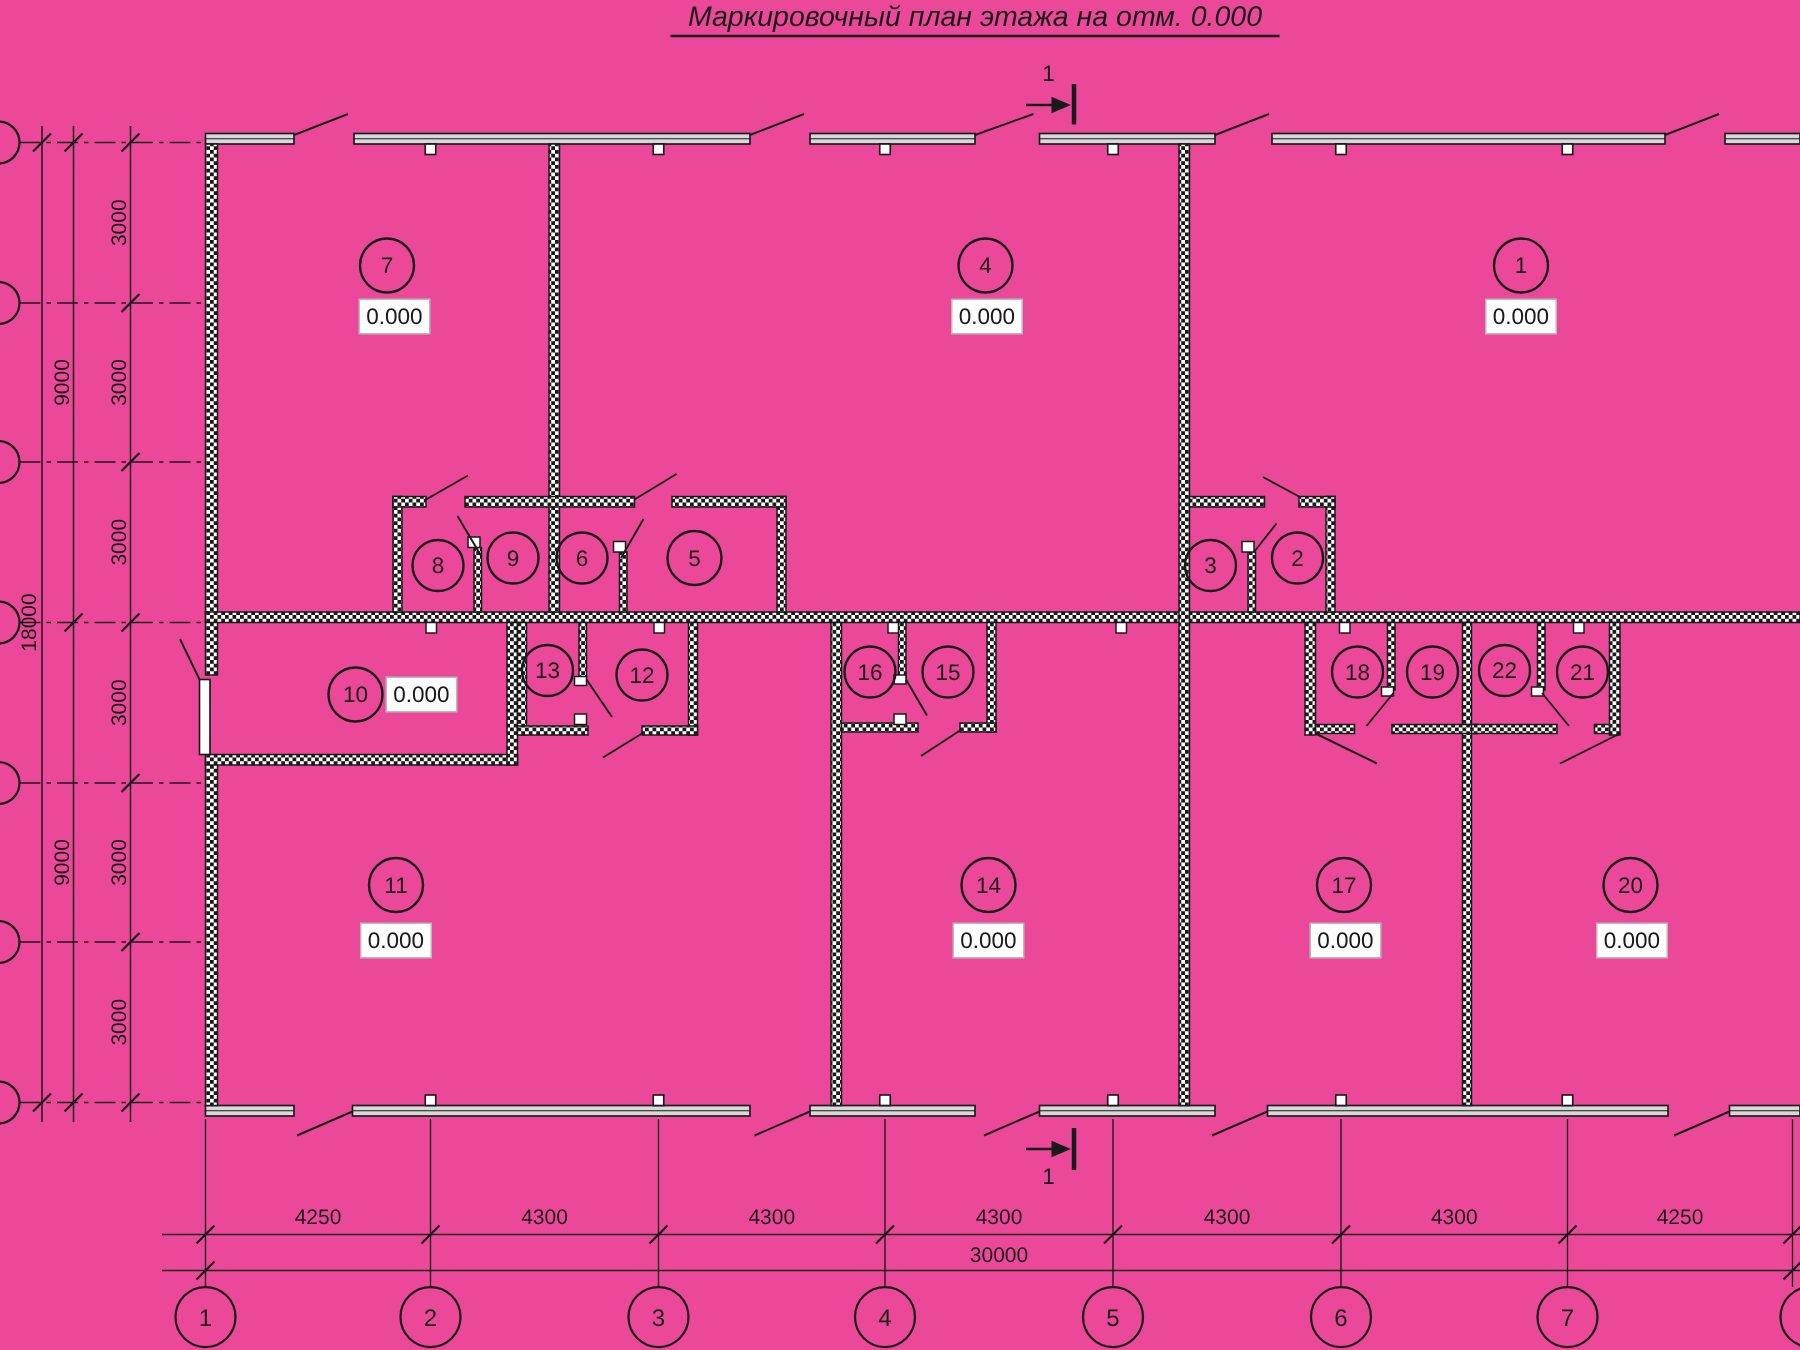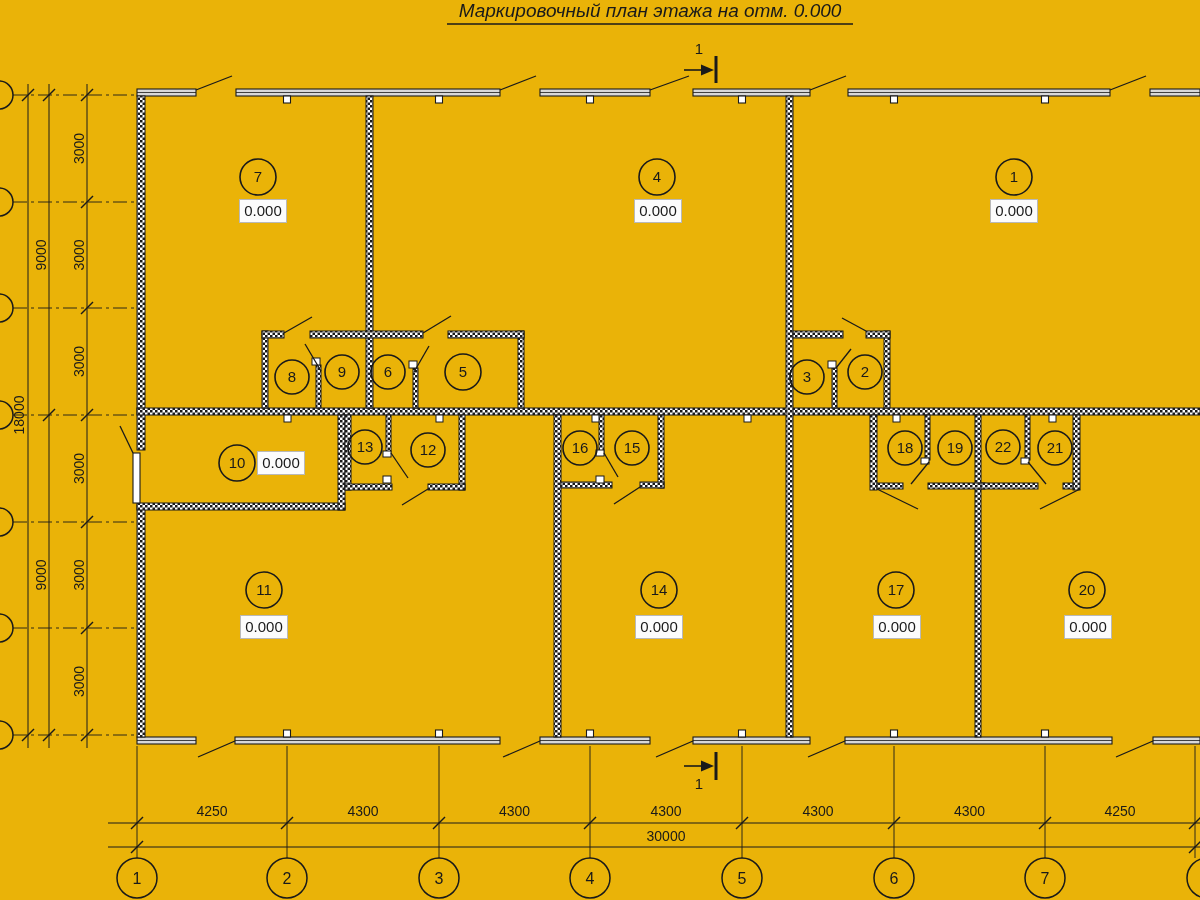--- a/index.html
+++ b/index.html
@@ -1,16 +1,16 @@
 <!DOCTYPE html>
 <html><head>
 <meta charset="utf-8">
 <style>
   html,body{margin:0;padding:0;background:#e9e9e7;}
-  .page{width:1200px;height:900px;position:relative;background:#eab308;overflow:hidden;
+  .page{width:1200px;height:900px;position:relative;background:#ec4899;overflow:hidden;
         font-family:"Liberation Sans",sans-serif;}
   svg{position:absolute;left:0;top:0;}
   text{font-family:"Liberation Sans",sans-serif;fill:#1a1a1a;}
   .title-text{font-size:19px;font-style:italic;font-weight:500;text-anchor:middle;}
   .title-underline{stroke:#1a1a1a;stroke-width:1.6;}
   .wall{fill:url(#hatch);stroke:#1a1a1a;stroke-width:1;}
   .band{fill:#d8d8d8;stroke:#1a1a1a;stroke-width:1.1;}
   .bandline{stroke:#1a1a1a;stroke-width:0.8;}
   .col{fill:#ffffff;stroke:#1a1a1a;stroke-width:1.1;}
   .jamb{fill:#ffffff;stroke:#1a1a1a;stroke-width:1;}

